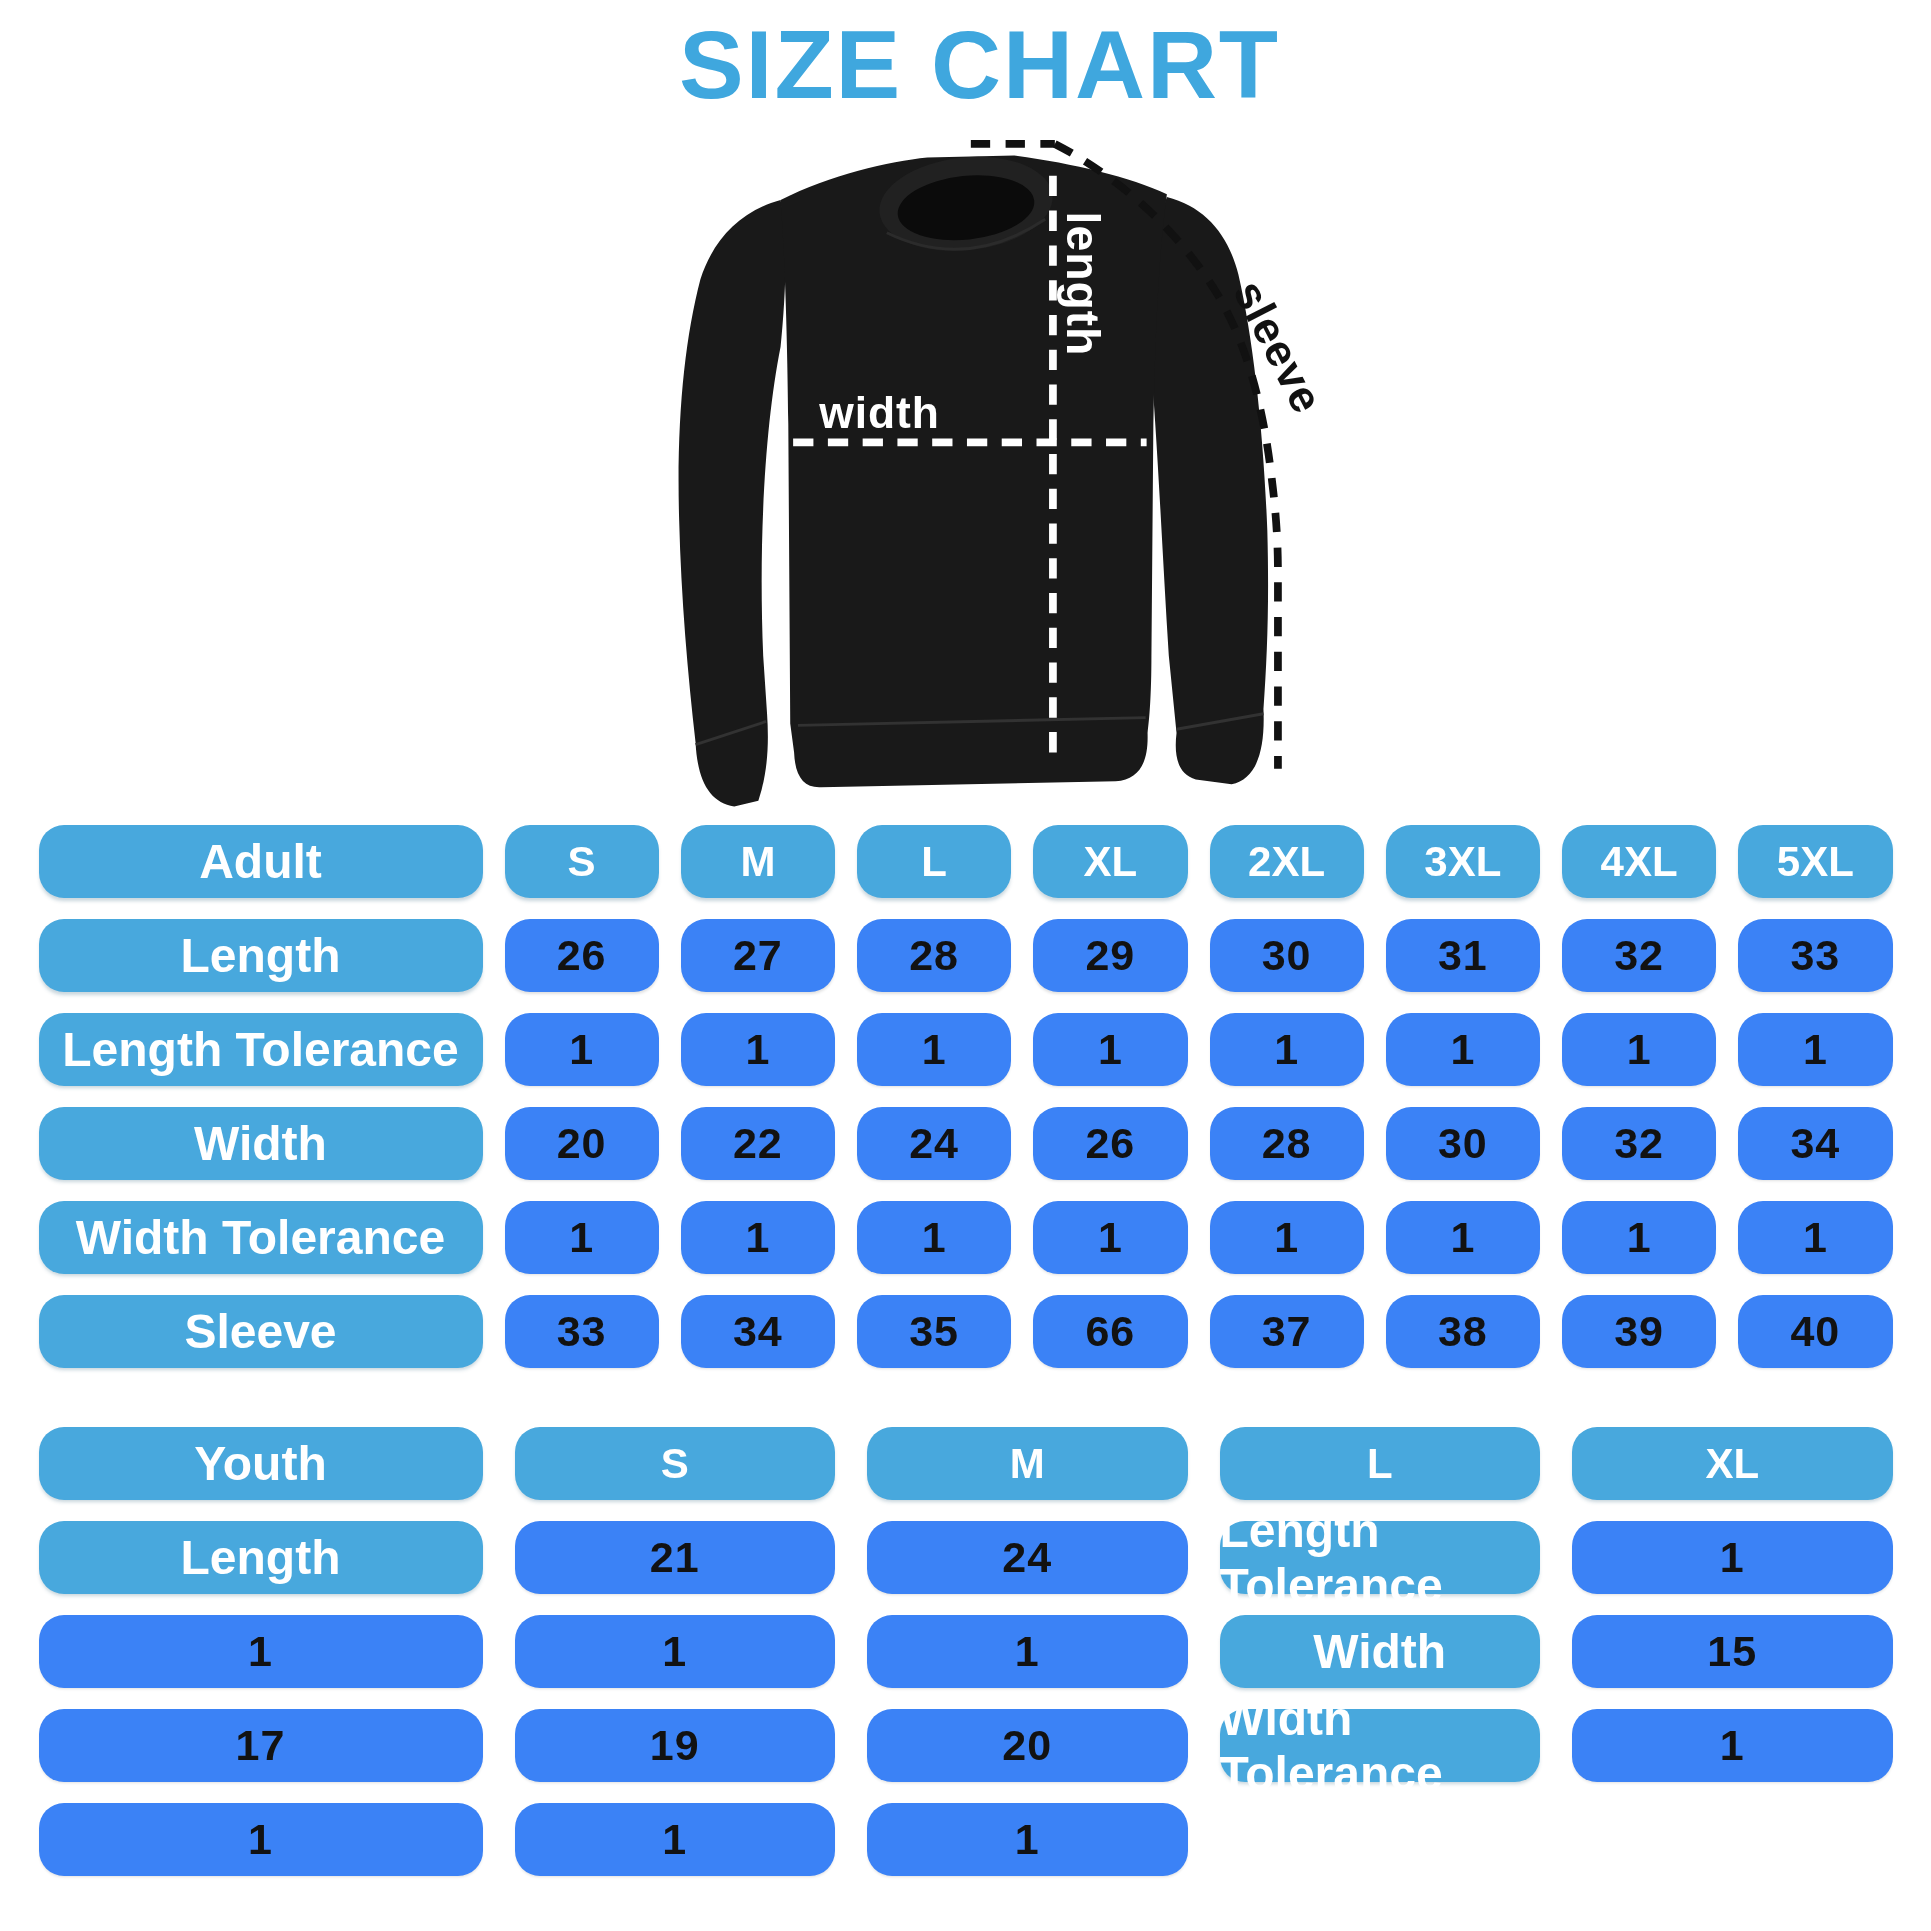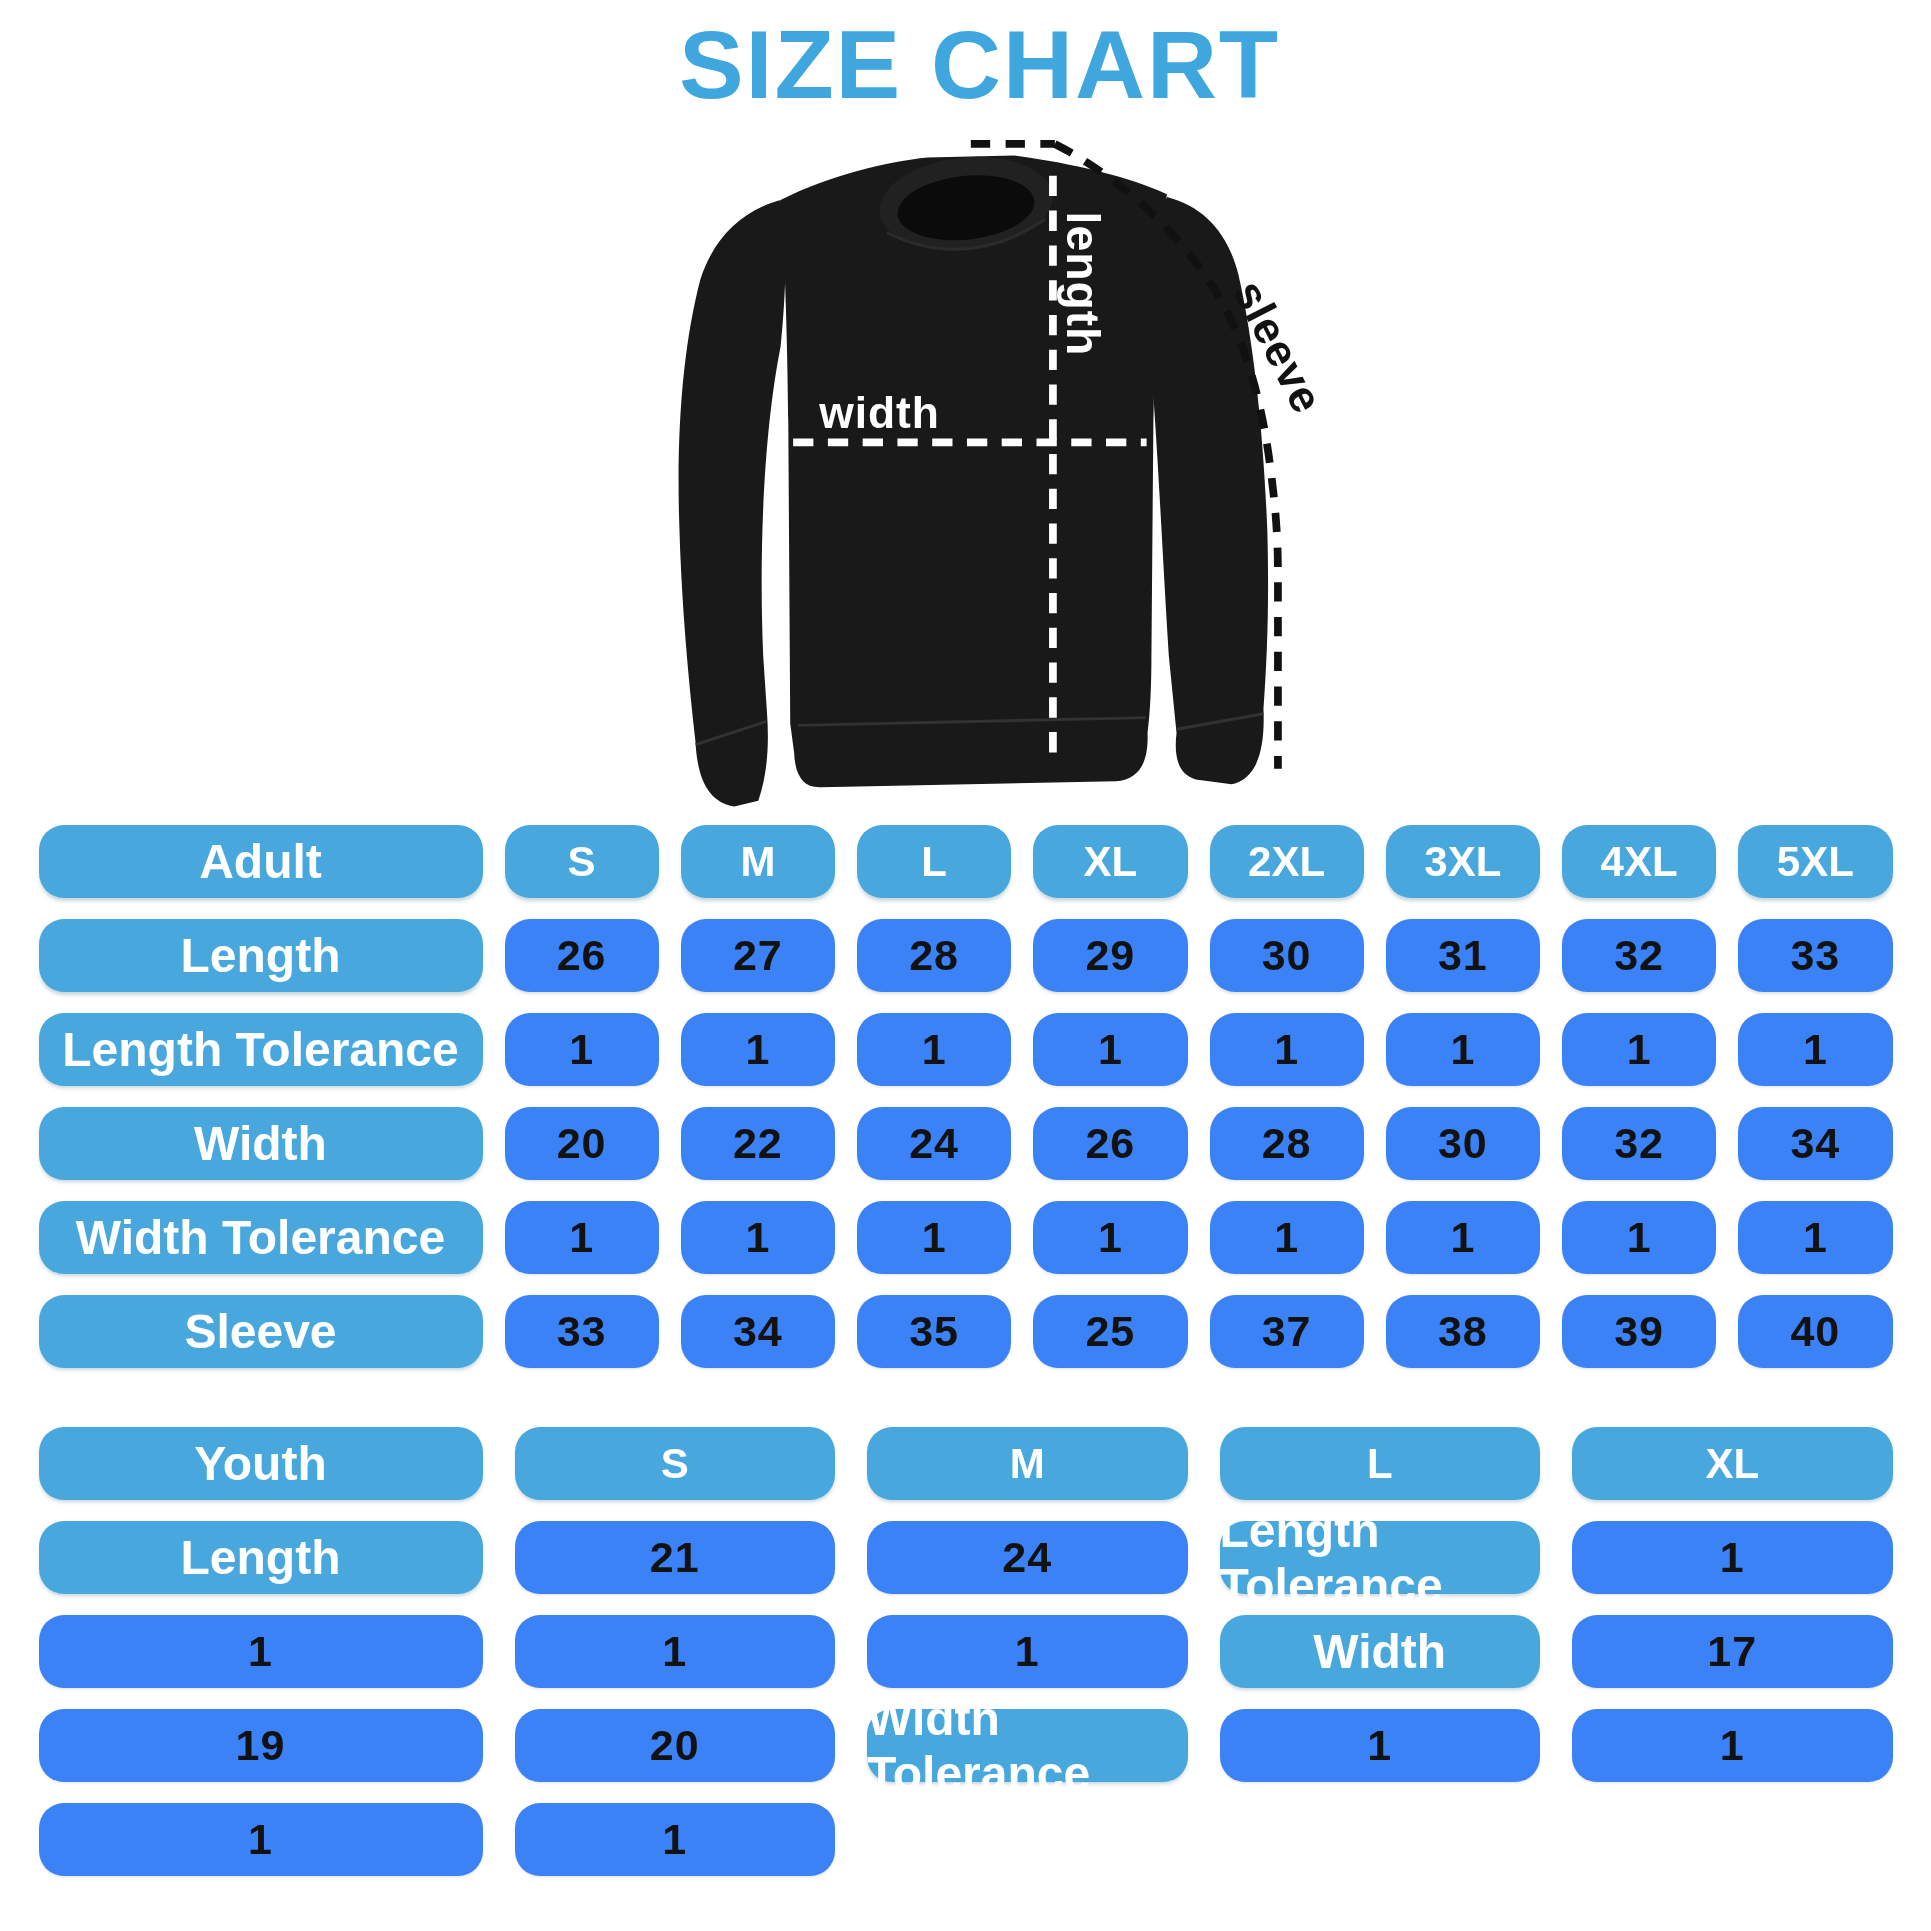--- a/index.html
+++ b/index.html
@@ -115,21 +115,21 @@
       <div class="cell cell-gray">1</div>
       <div class="cell cell-gray">1</div>
       <div class="cell cell-gray">1</div>
       <div class="cell cell-gray">1</div>
       <div class="cell cell-gray">1</div>
 
       <div class="cell cell-blue">Sleeve</div>
       <div class="cell cell-gray">33</div>
       <div class="cell cell-gray">34</div>
       <div class="cell cell-gray">35</div>
-      <div class="cell cell-gray">25</div>
+      <div class="cell cell-gray">66</div>
       <div class="cell cell-gray">37</div>
       <div class="cell cell-gray">38</div>
       <div class="cell cell-gray">39</div>
       <div class="cell cell-gray">40</div>
     </div>
 
     <div class="grid grid-youth">
       <div class="cell cell-blue">Youth</div>
       <div class="cell cell-blue cell-size">S</div>
       <div class="cell cell-blue cell-size">M</div>
@@ -140,20 +140,21 @@
       <div class="cell cell-gray">21</div>
       <div class="cell cell-gray">24</div>
 
       <div class="cell cell-blue">Length Tolerance</div>
       <div class="cell cell-gray">1</div>
       <div class="cell cell-gray">1</div>
       <div class="cell cell-gray">1</div>
       <div class="cell cell-gray">1</div>
 
       <div class="cell cell-blue">Width</div>
+      <div class="cell cell-gray">15</div>
       <div class="cell cell-gray">17</div>
       <div class="cell cell-gray">19</div>
       <div class="cell cell-gray">20</div>
 
       <div class="cell cell-blue">Width Tolerance</div>
       <div class="cell cell-gray">1</div>
       <div class="cell cell-gray">1</div>
       <div class="cell cell-gray">1</div>
       <div class="cell cell-gray">1</div>
     </div>

